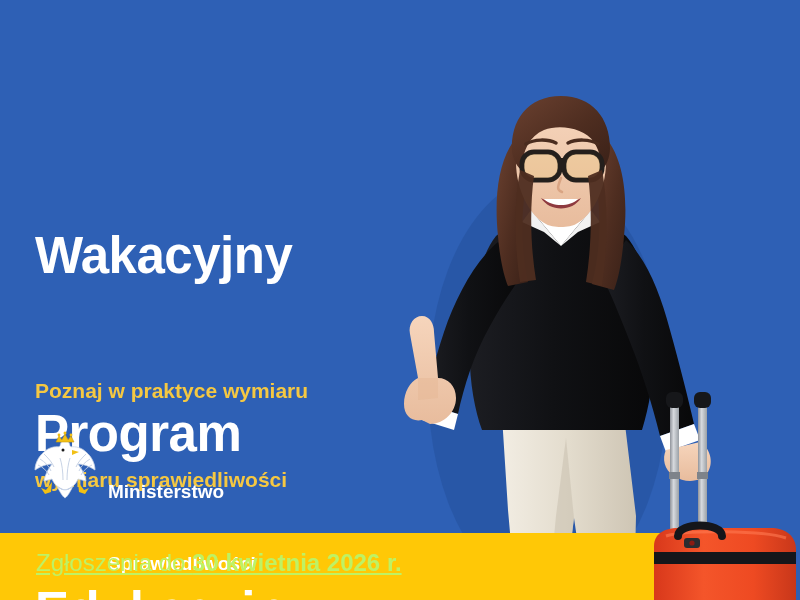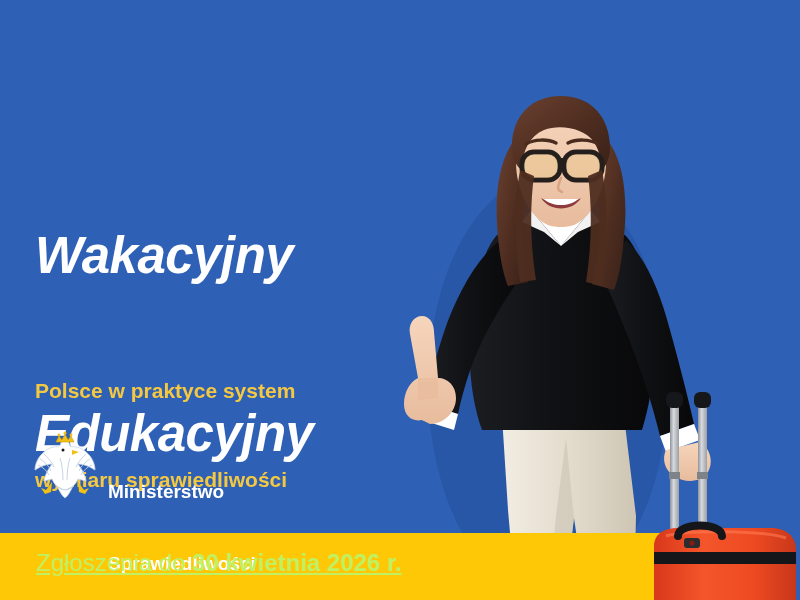--- a/index.html
+++ b/index.html
@@ -37,21 +37,21 @@
     position: absolute;
     left: 35px;
     top: 108px;
     color: #FFFFFF;
     font-size: 51px;
     font-weight: bold;
     line-height: 1.16;
     letter-spacing: -0.5px;
     white-space: pre;
   }
-  .headline-line { display: block; font-style: italic; }
+  .headline-line { display: block; }
 
   
   .subtitle {
     position: absolute;
     left: 35px;
     top: 316px;
     color: #F5C842;
     font-size: 21px;
     font-weight: bold;
     line-height: 1.42;
@@ -250,25 +250,26 @@
 
       <path d="M48 150 C 48 136, 92 136, 92 150" stroke="#15161A" stroke-width="8" fill="none" stroke-linecap="round"></path>
 
       <rect x="54" y="152" width="16" height="10" rx="3" fill="#2A2C30"></rect>
       <circle cx="62" cy="157" r="2.6" fill="#8A1B12"></circle>
     </svg>
   </div>
 
   <div class="headline">
     <span class="headline-line">Wakacyjny</span>
+    <span class="headline-line">Program</span>
     <span class="headline-line">Edukacyjny</span>
   </div>
 
   <div class="subtitle">
-    <span class="subtitle-line">Polsce w praktyce system</span>
+    <span class="subtitle-line">Poznaj w praktyce wymiaru</span>
     <span class="subtitle-line">wymiaru sprawiedliwości</span>
   </div>
 
   <div class="ministry">
     <span class="emblem">
       <svg width="66" height="72" viewBox="0 0 66 72" xmlns="http://www.w3.org/2000/svg">
 
         <path d="M33 8 C 30 12, 28 16, 28 19 C 22 18, 16 20, 12 24
                  C 6 29, 3 36, 3 42 C 9 38, 15 36, 20 36
                  C 16 41, 13 47, 12 53 L 20 51

